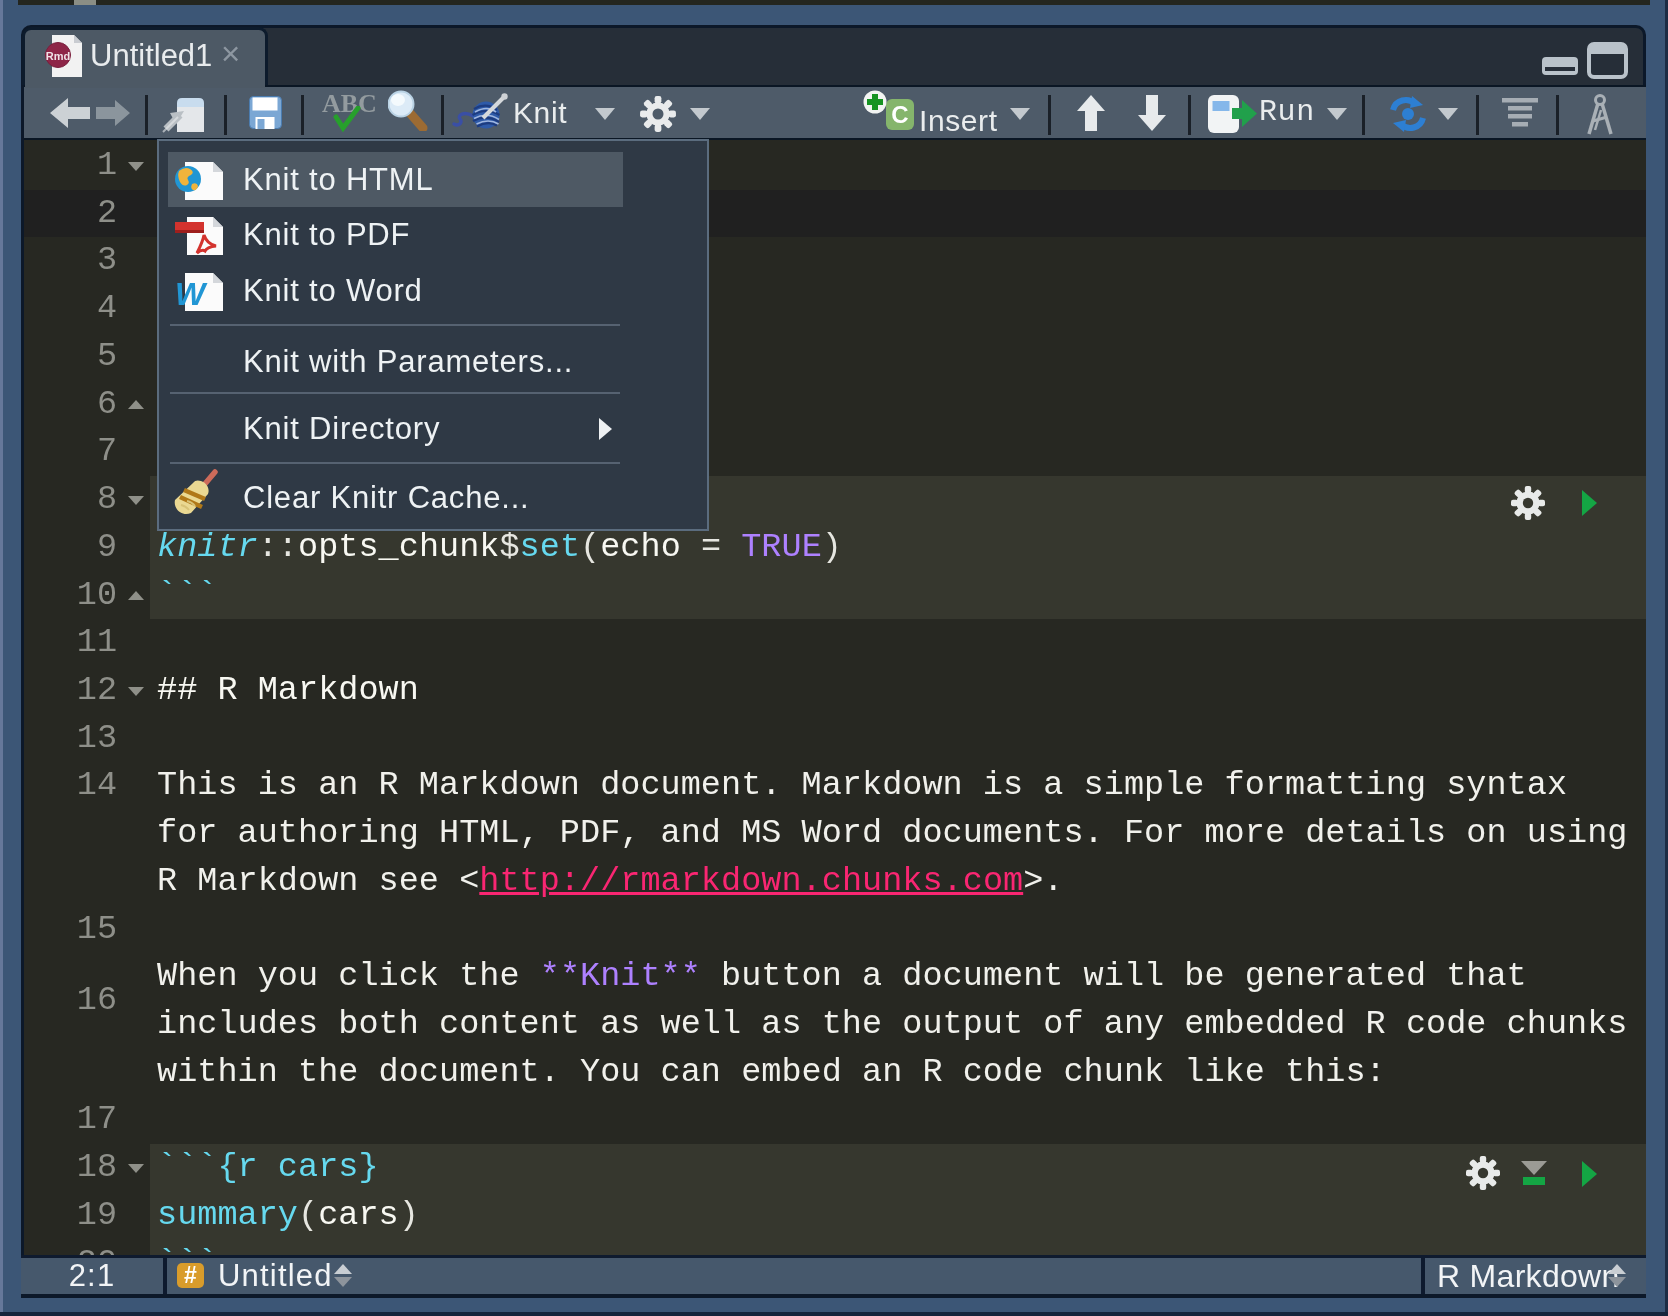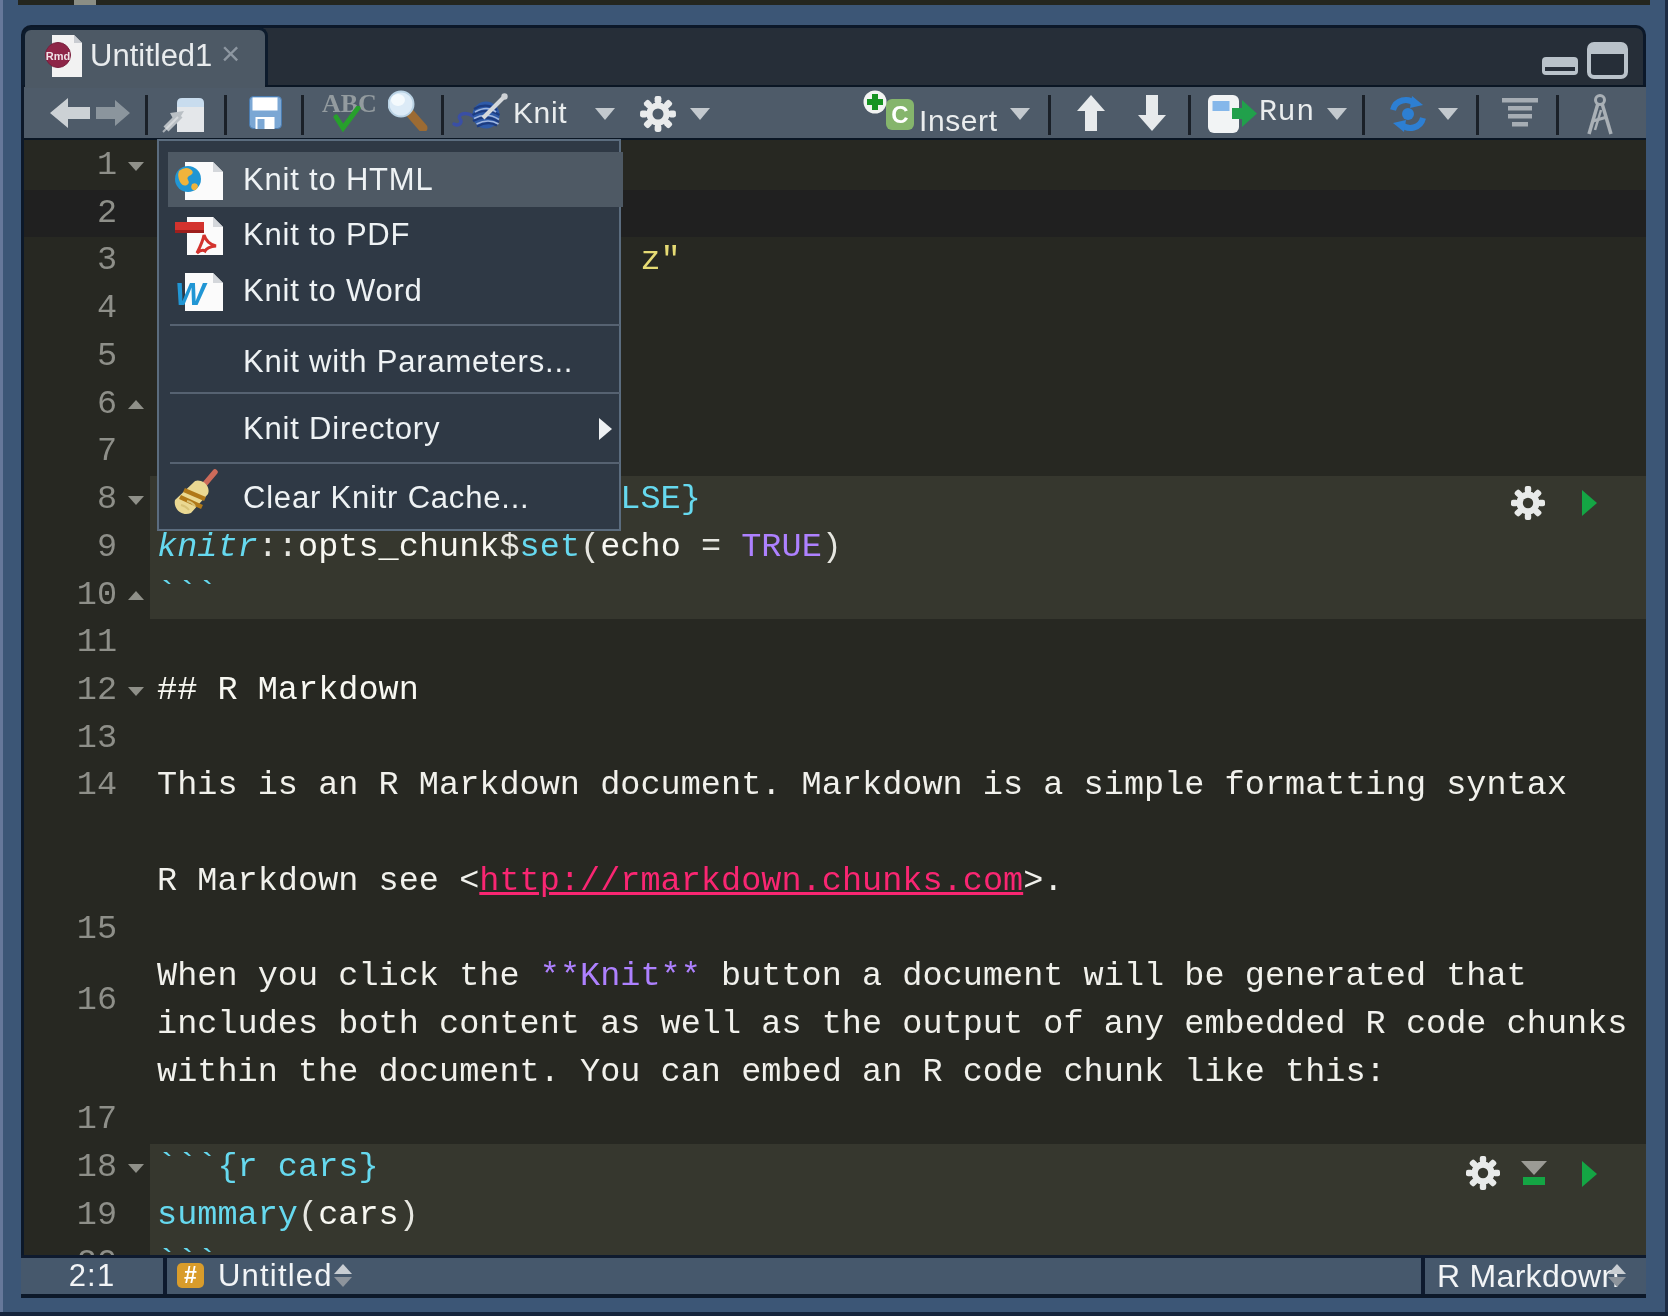--- a/index.html
+++ b/index.html
@@ -203,20 +203,21 @@
 <div class="row" style="left:133px;top:2.0px;"><span class="op">---</span></div>
 <div class="row" style="left:133px;top:49.7px;"><span class="wh">title: </span><span class="ye">"Untitled1"</span></div>
 <div class="row" style="left:133px;top:97.4px;">                        <span class="ye">z"</span></div>
 <div class="row" style="left:133px;top:145.2px;"><span class="wh">output: html_document</span></div>
 <div class="row" style="left:133px;top:240.6px;"><span class="op">---</span></div>
 <div class="row" style="left:133px;top:336.0px;"><span class="cy">```{r setup, include=FALSE}</span></div>
 <div class="row" style="left:133px;top:383.8px;"><span class="cyi">knitr</span><span class="op">::</span><span class="wh">opts_chunk</span><span class="op">$</span><span class="cy">set</span><span class="op">(</span><span class="wh">echo</span><span class="op"> = </span><span class="pu">TRUE</span><span class="op">)</span></div>
 <div class="row" style="left:133px;top:431.5px;"><span class="cy">```</span></div>
 <div class="row" style="left:133px;top:526.9px;"><span class="wh">## R Markdown</span></div>
 <div class="row" style="left:133px;top:622.4px;">This is an R Markdown document. Markdown is a simple formatting syntax</div>
+<div class="row" style="left:133px;top:670.1px;">for authoring HTML, PDF, and MS Word documents. For more details on using</div>
 <div class="row" style="left:133px;top:717.8px;">R Markdown see &lt;<span class="pk">http://rmarkdown.chunks.com</span>&gt;.</div>
 <div class="row" style="left:133px;top:813.2px;">When you click the <span class="pu">**Knit**</span> button a document will be generated that</div>
 <div class="row" style="left:133px;top:861.0px;">includes both content as well as the output of any embedded R code chunks</div>
 <div class="row" style="left:133px;top:908.7px;">within the document. You can embed an R code chunk like this:</div>
 <div class="row" style="left:133px;top:1004.1px;"><span class="cy">```{r cars}</span></div>
 <div class="row" style="left:133px;top:1051.8px;"><span class="cy">summary</span><span class="op">(</span><span class="wh">cars</span><span class="op">)</span></div>
 <div class="row" style="left:133px;top:1099.6px;"><span class="cy">```</span></div>
 <svg class="abs" style="left:1486px;top:345px;" width="36" height="36" viewBox="0 0 36 36">
         <g fill="#e8eae9">
           <circle cx="18" cy="18" r="11.5"></circle>
@@ -260,21 +261,21 @@
 <div class="abs" style="left:156px;top:5px;width:27px;height:25px;background:#d99c2b;border-radius:5px;"></div>
 <div class="abs" style="left:156px;top:5px;width:27px;height:25px;line-height:25px;font-size:23px;font-weight:bold;color:#fff;text-align:center;">#</div>
 <div class="abs" style="left:197px;top:0;height:36px;line-height:36px;font-size:31px;letter-spacing:1.2px;color:#f2f4f6;">Untitled</div>
 <div class="tri" style="left:313px;top:6px;border-left:9.5px solid transparent;border-right:9.5px solid transparent;border-bottom:10px solid #c9ced3;"></div>
 <div class="tri" style="left:313px;top:19px;border-left:9.5px solid transparent;border-right:9.5px solid transparent;border-top:10px solid #8d949c;"></div>
 <div class="abs" style="left:1400px;top:0;width:4px;height:36px;background:#0e1a2e;"></div>
 <div class="abs" style="left:1404px;top:0;width:218px;height:36px;line-height:36px;font-size:32px;letter-spacing:0.3px;color:#f2f4f6;text-align:left;text-indent:12px;">R Markdown</div>
 <div class="tri" style="left:1587px;top:6px;border-left:9.5px solid transparent;border-right:9.5px solid transparent;border-bottom:10px solid #c9ced3;"></div>
 <div class="tri" style="left:1587px;top:19px;border-left:9.5px solid transparent;border-right:9.5px solid transparent;border-top:10px solid #8d949c;"></div>
 </div>
-<div class="abs" style="left:157px;top:139px;width:464px;height:392px;background:#2f3945;border:2px solid #5b6c7e;box-sizing:border-box;">
+<div class="abs" style="left:157px;top:139px;width:552px;height:392px;background:#2f3945;border:2px solid #5b6c7e;box-sizing:border-box;">
 <div class="abs" style="left:9px;top:11px;width:455px;height:55px;background:#4e5964;"></div>
 <div class="mitem" style="left:84px;top:11px;">Knit to HTML</div>
 <div class="mitem" style="left:84px;top:66px;">Knit to PDF</div>
 <div class="mitem" style="left:84px;top:122px;">Knit to Word</div>
 <div class="mitem" style="left:84px;top:193px;">Knit with Parameters...</div>
 <div class="mitem" style="left:84px;top:260px;">Knit Directory</div>
 <div class="mitem" style="left:84px;top:329px;">Clear Knitr Cache...</div>
 <div class="abs" style="left:11px;top:183px;width:450px;height:1.5px;background:#566271;"></div>
 <div class="abs" style="left:11px;top:251px;width:450px;height:1.5px;background:#566271;"></div>
 <div class="abs" style="left:11px;top:321px;width:450px;height:1.5px;background:#566271;"></div>

